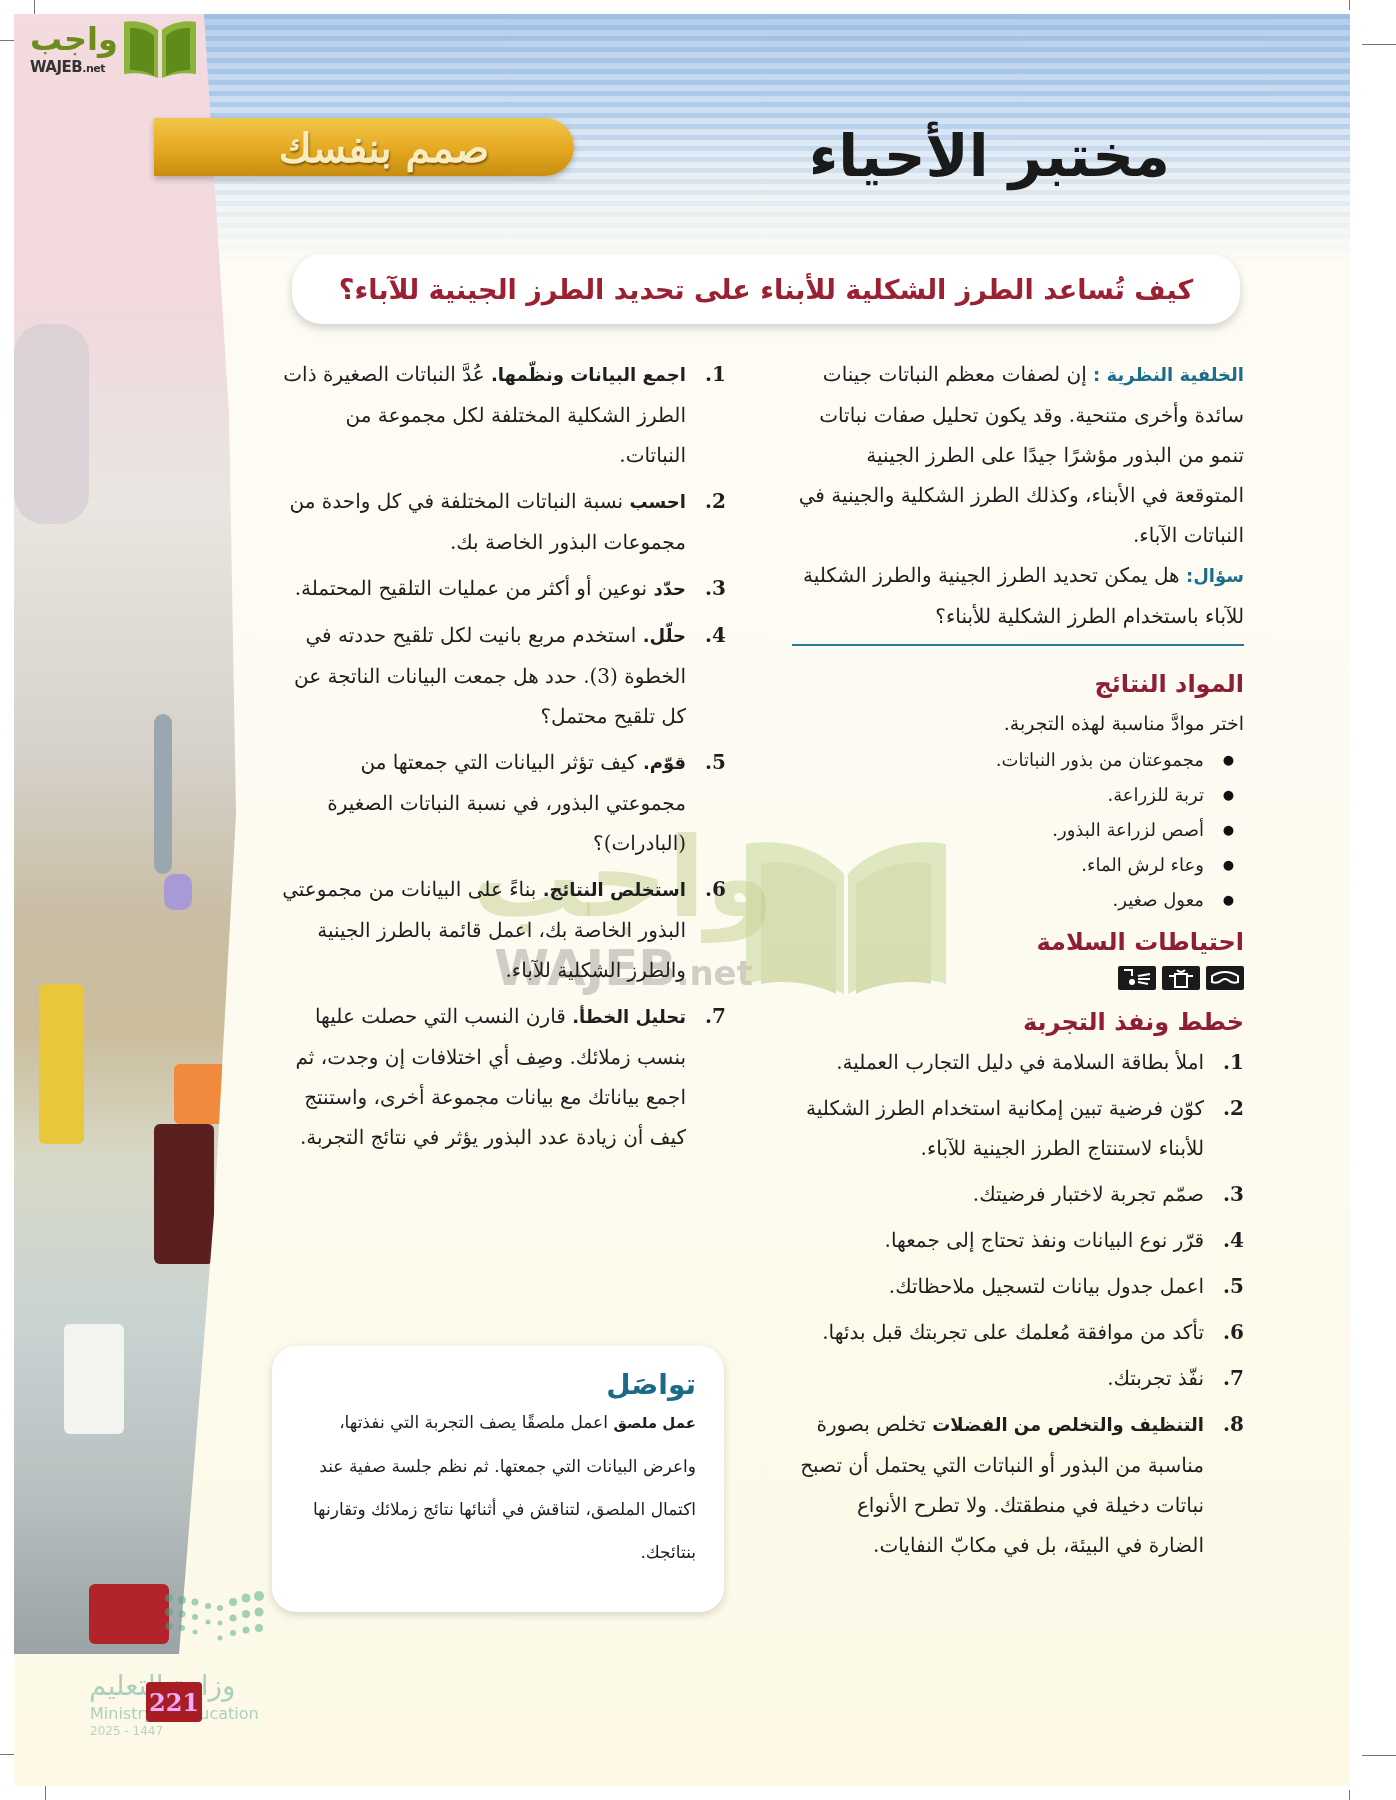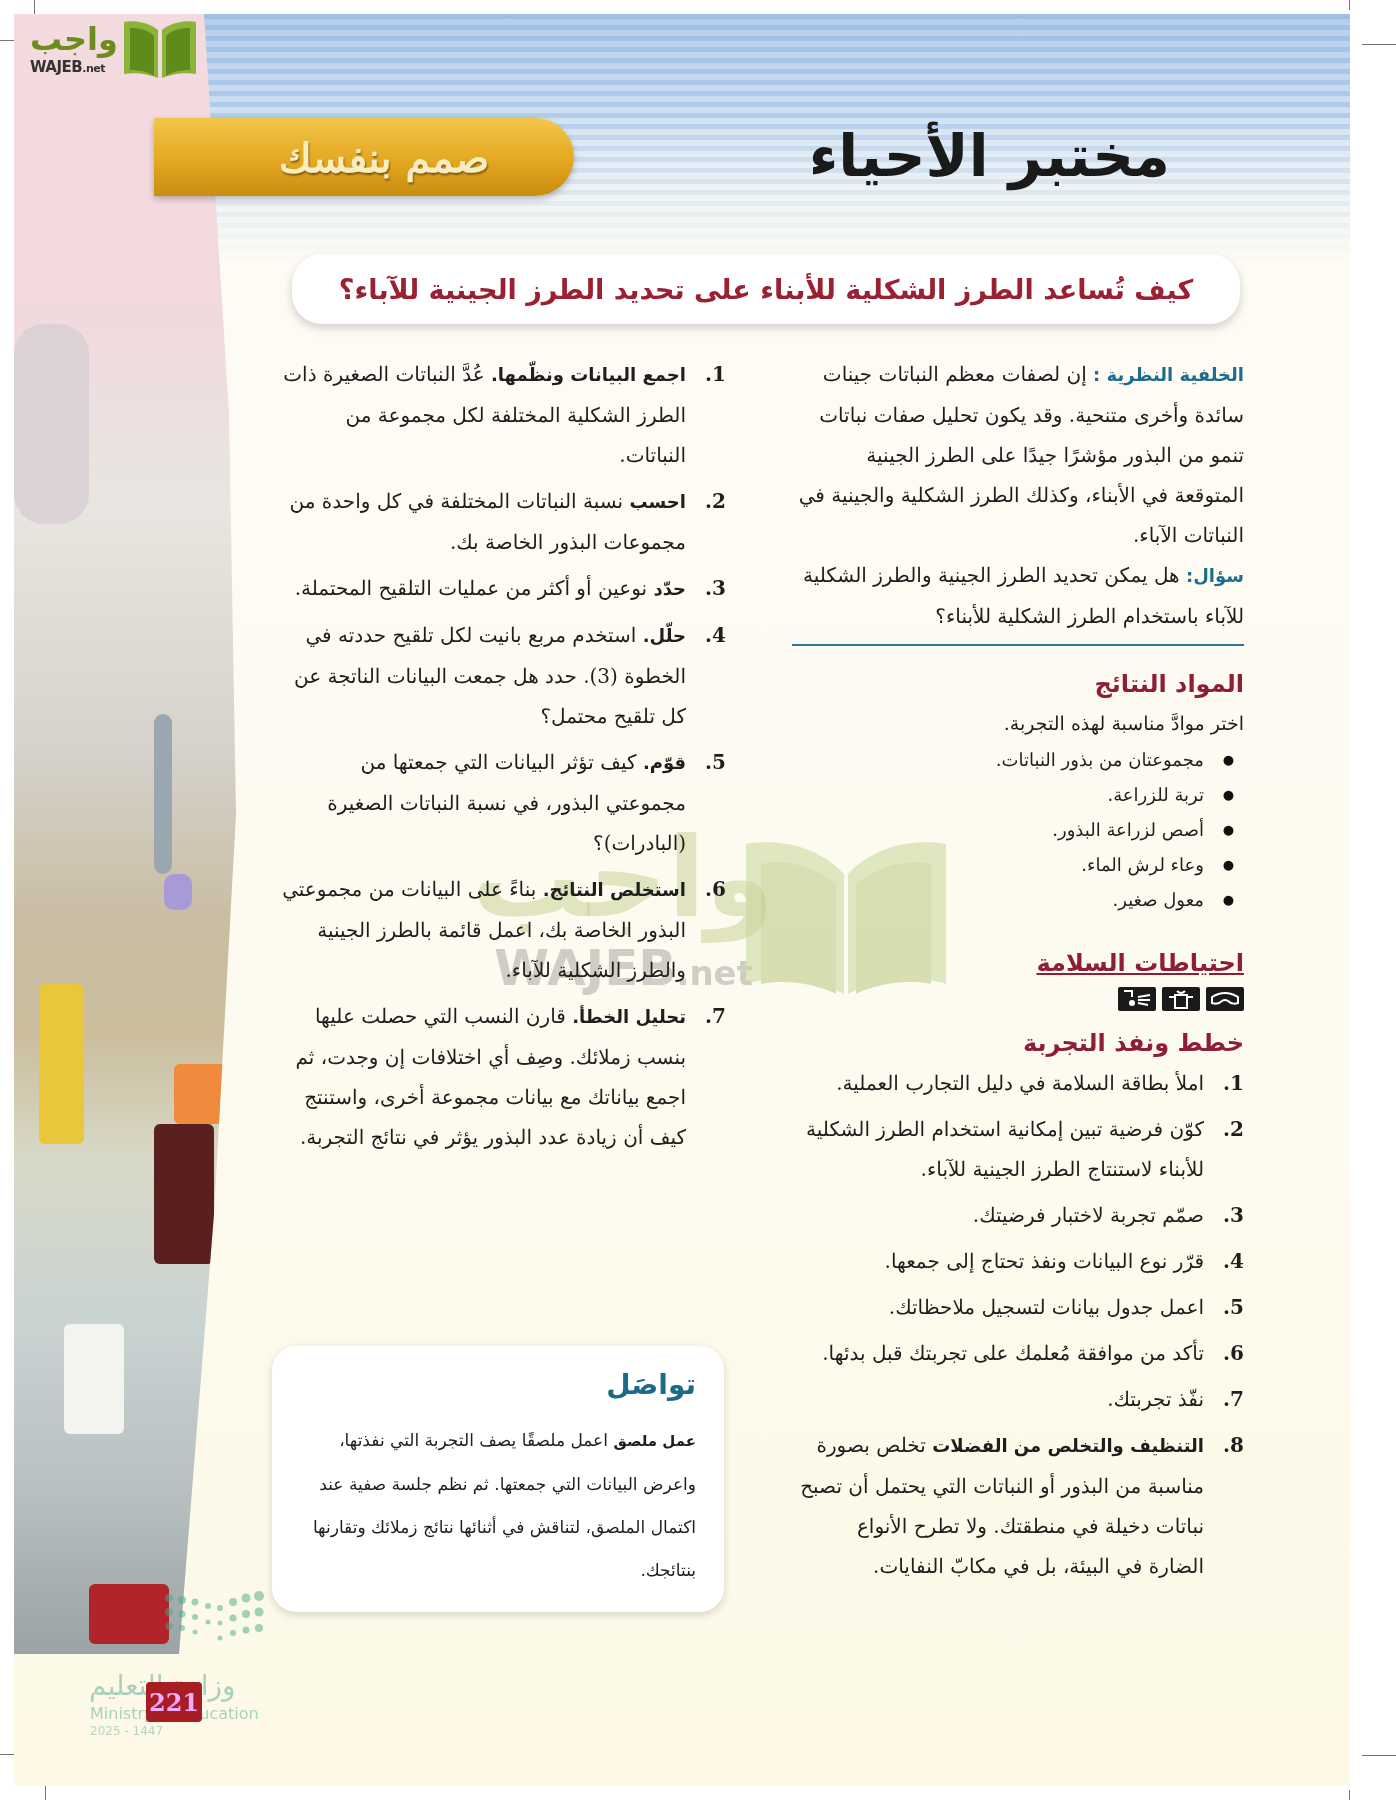--- a/index.html
+++ b/index.html
@@ -40,21 +40,21 @@
 
   
   .logo { position: absolute; left: 10px; top: 4px; width: 180px; height: 60px; }
   .logo-text { position: absolute; left: 6px; top: 2px; font-family: "DejaVu Sans", sans-serif; font-weight: bold; font-size: 32px; color: #6c8c1c; direction: rtl; }
   .logo-sub { position: absolute; left: 6px; top: 40px; font-weight: bold; font-size: 15px; color: #333; letter-spacing: -0.5px; }
   .logo-sub small { font-size: 11px; }
   .logo-book { position: absolute; left: 96px; top: 0; width: 80px; height: 60px; }
 
   
   .design-banner {
-    position: absolute; left: 140px; top: 104px; width: 420px; height: 78px;
+    position: absolute; left: 140px; top: 104px; width: 420px; height: 58px;
     background: linear-gradient(to bottom, #f2c64a 0%, #e4a820 55%, #c98d12 100%);
     border-radius: 0 40px 40px 0;
     box-shadow: 0 3px 6px rgba(0,0,0,.25);
     display: flex; align-items: center; justify-content: center; padding-left: 40px;
   }
   .design-banner span {
     font-family: "DejaVu Serif", serif; font-size: 40px; font-weight: bold; color: #f8ecc0;
     text-shadow: 1px 2px 2px rgba(80,50,0,.6); direction: rtl;
   }
 
@@ -93,21 +93,21 @@
   .steps li { display: flex; gap: 12px; font-family: "DejaVu Serif", serif; font-size: 20px; line-height: 40px; margin-bottom: 6px; }
   .steps .num { min-width: 28px; font-weight: bold; font-family: "DejaVu Serif", serif; }
   .steps .txt { flex: 1; margin-left: 6px; }
 
   
   .comm-box {
     position: absolute; left: 258px; top: 1332px; width: 452px; height: 266px;
     background: #ffffff; border-radius: 24px; box-shadow: 0 3px 8px rgba(0,0,0,.15);
     direction: rtl; text-align: right; padding: 22px 28px 20px 30px;
   }
-  .comm-head { font-family: "DejaVu Sans", sans-serif; font-size: 28px; font-weight: bold; color: #1a6a88; margin-bottom: 18px; }
+  .comm-head { font-family: "DejaVu Sans", sans-serif; font-size: 28px; font-weight: bold; color: #1a6a88; margin-bottom: 0; }
   .comm-text { font-family: "DejaVu Serif", serif; font-size: 17px; line-height: 43px; }
 
   
   .wm-book { position: absolute; left: 722px; top: 820px; width: 220px; height: 160px; opacity: .55; }
   .wm-text { position: absolute; left: 458px; top: 800px; font-size: 110px; font-weight: bold; color: rgba(170,190,100,.35); direction: rtl; font-family: "DejaVu Sans", sans-serif; }
   .wm-en { position: absolute; left: 480px; top: 925px; font-size: 50px; font-weight: bold; color: rgba(120,120,120,.35); font-family: "DejaVu Sans", sans-serif; }
   .wm-en small { font-size: 34px; }
 
   
   .ministry-dots { position: absolute; left: 150px; top: 1576px; width: 100px; height: 60px; }
@@ -191,21 +191,21 @@
     <div class="sec-head">المواد النتائج</div>
     <p class="body-text" style="font-size:19px;line-height:38px;">اختر موادَّ مناسبة لهذه التجربة.</p>
     <ul class="bullets">
       <li>مجموعتان من بذور النباتات.</li>
       <li>تربة للزراعة.</li>
       <li>أصص لزراعة البذور.</li>
       <li>وعاء لرش الماء.</li>
       <li>معول صغير.</li>
     </ul>
 
-    <div class="sec-head" style="margin-top:32px;text-decoration:underline;">احتياطات السلامة</div>
+    <div class="sec-head" style="margin-top:11px;">احتياطات السلامة</div>
     <div class="safety-icons">
       <span class="sicon">
         <svg width="30" height="16" viewBox="0 0 30 16">
             <path d="M2 6 Q15 -2 28 6 L28 12 Q22 14 18 10 Q15 8 12 10 Q8 14 2 12 Z" fill="none" stroke="#fff" stroke-width="2"></path>
           </svg>
       </span>
       <span class="sicon">
         <svg width="28" height="20" viewBox="0 0 28 20">
             <path d="M10 2 Q14 6 18 2 M8 6 L20 6 L20 19 L8 19 Z M2 8 L8 8 M20 8 L26 8" stroke="#fff" stroke-width="2" fill="none"></path>
           </svg>

